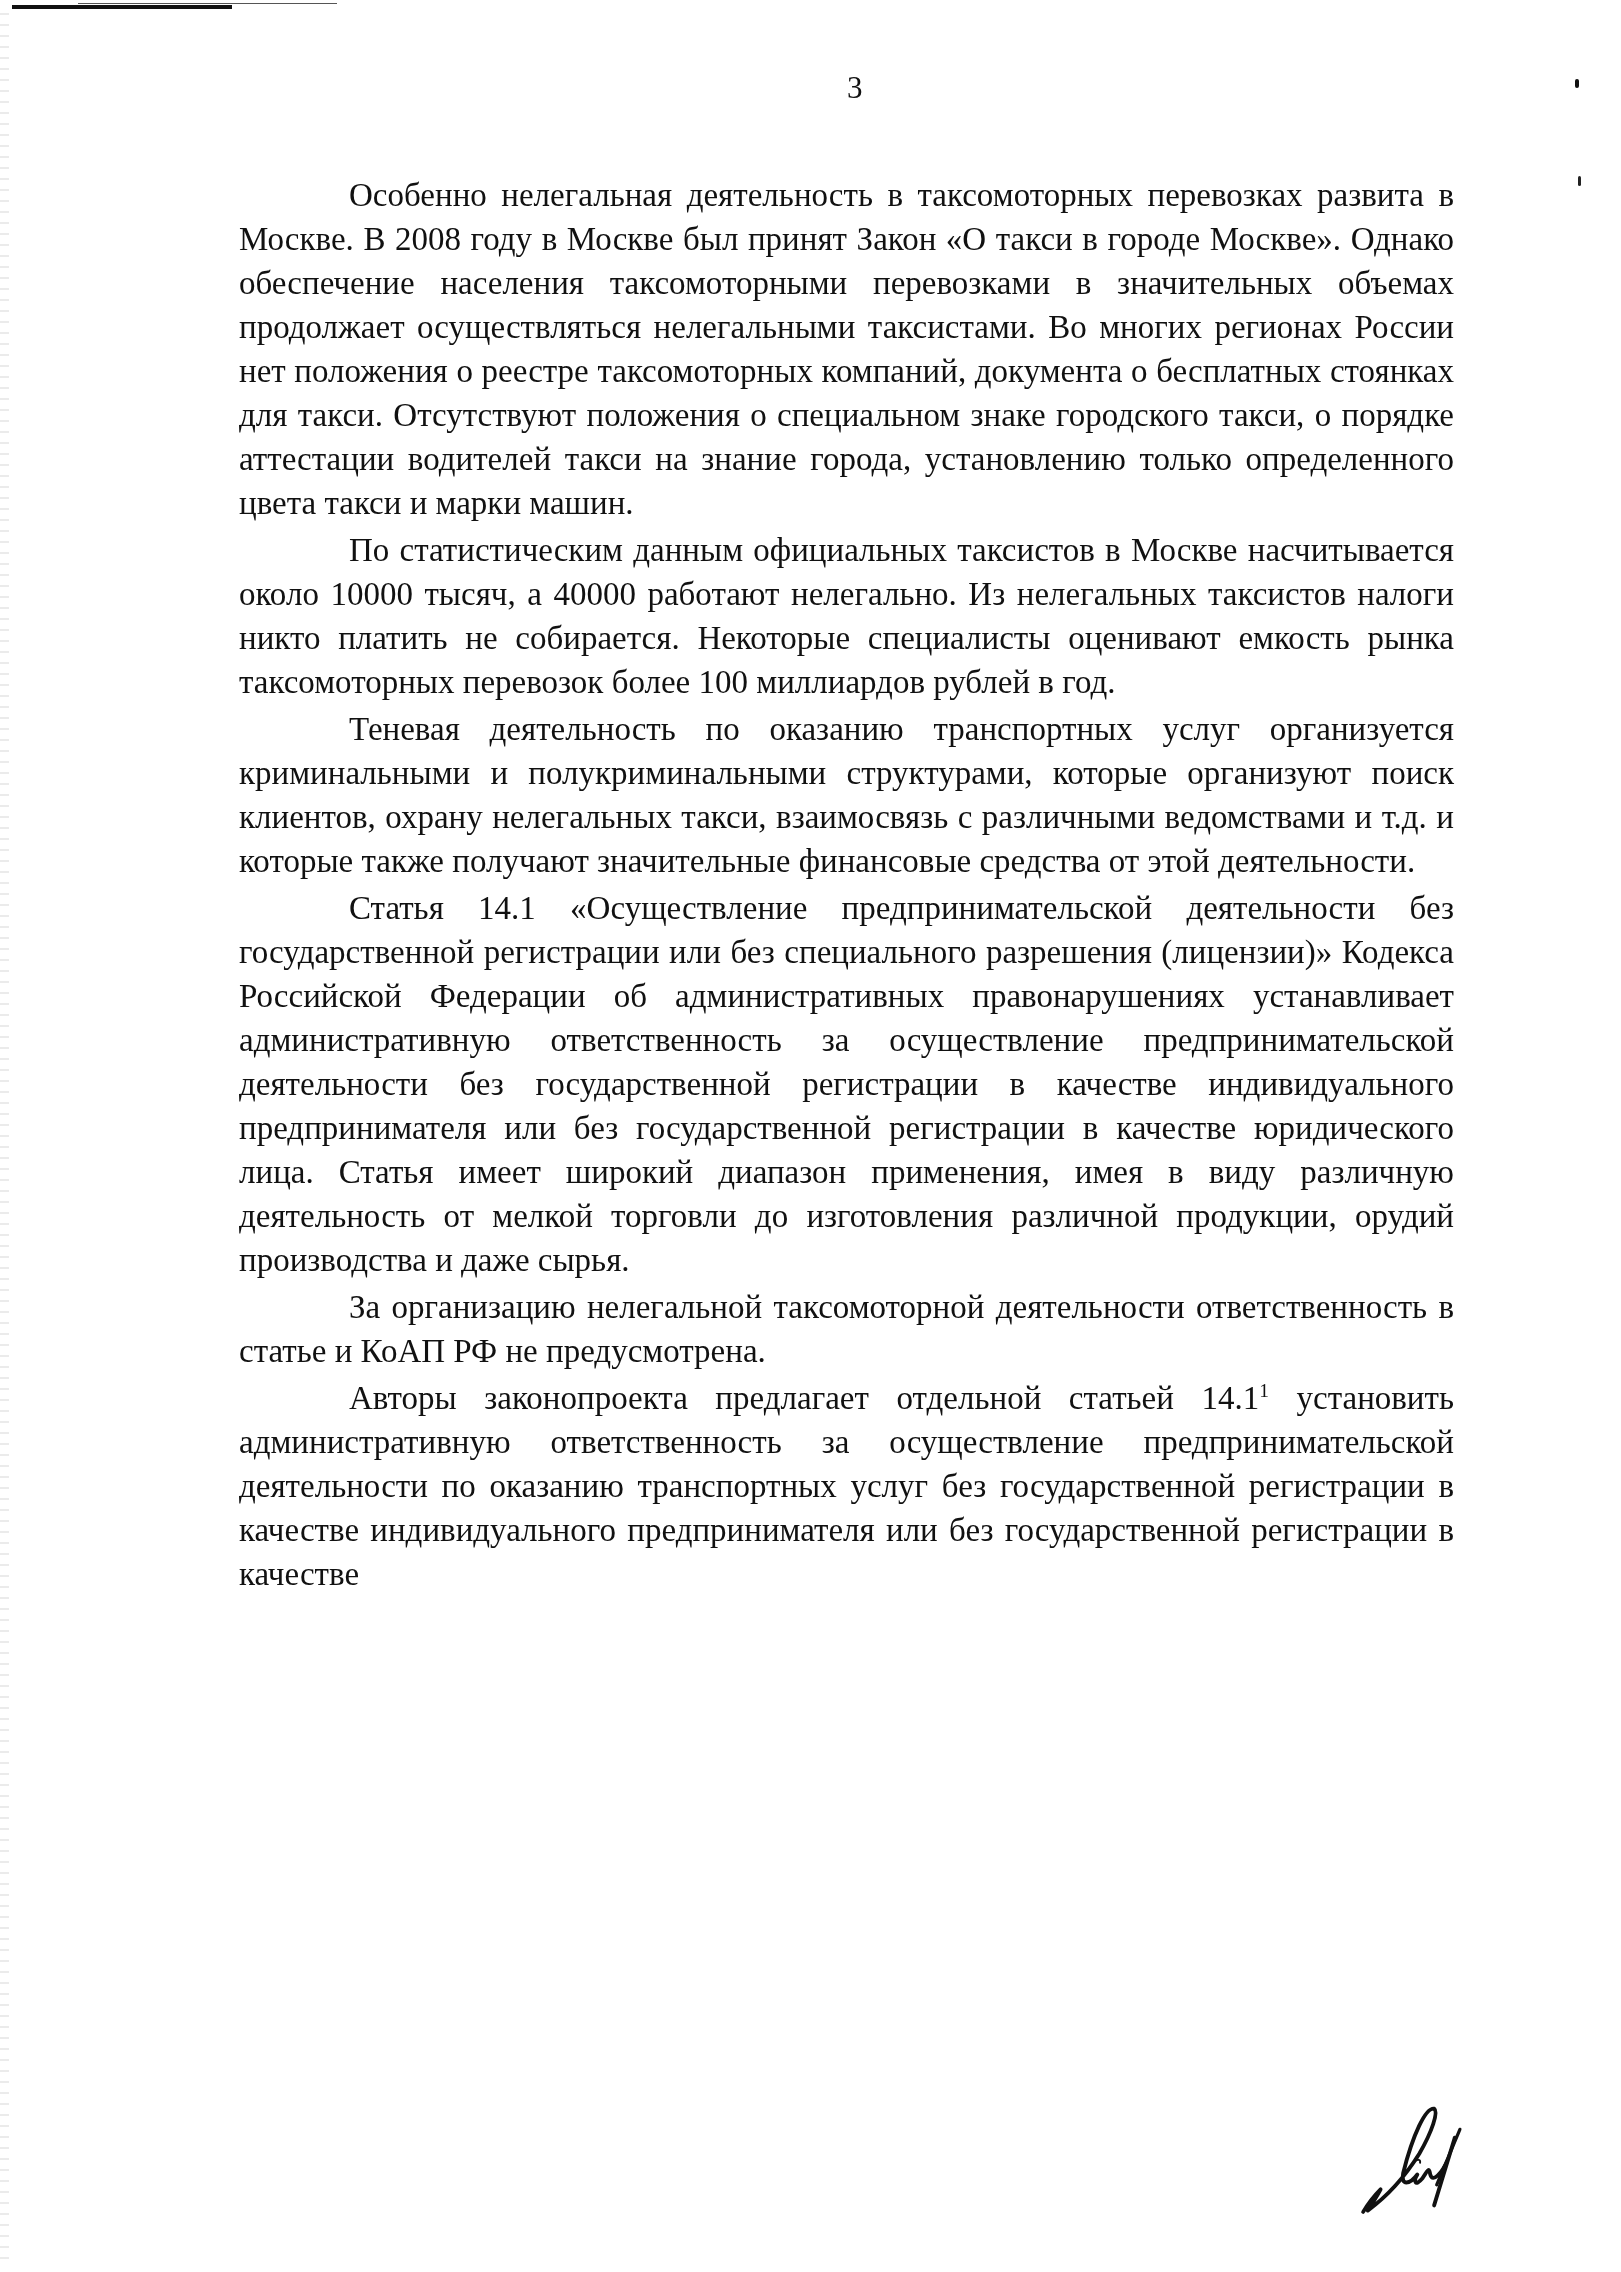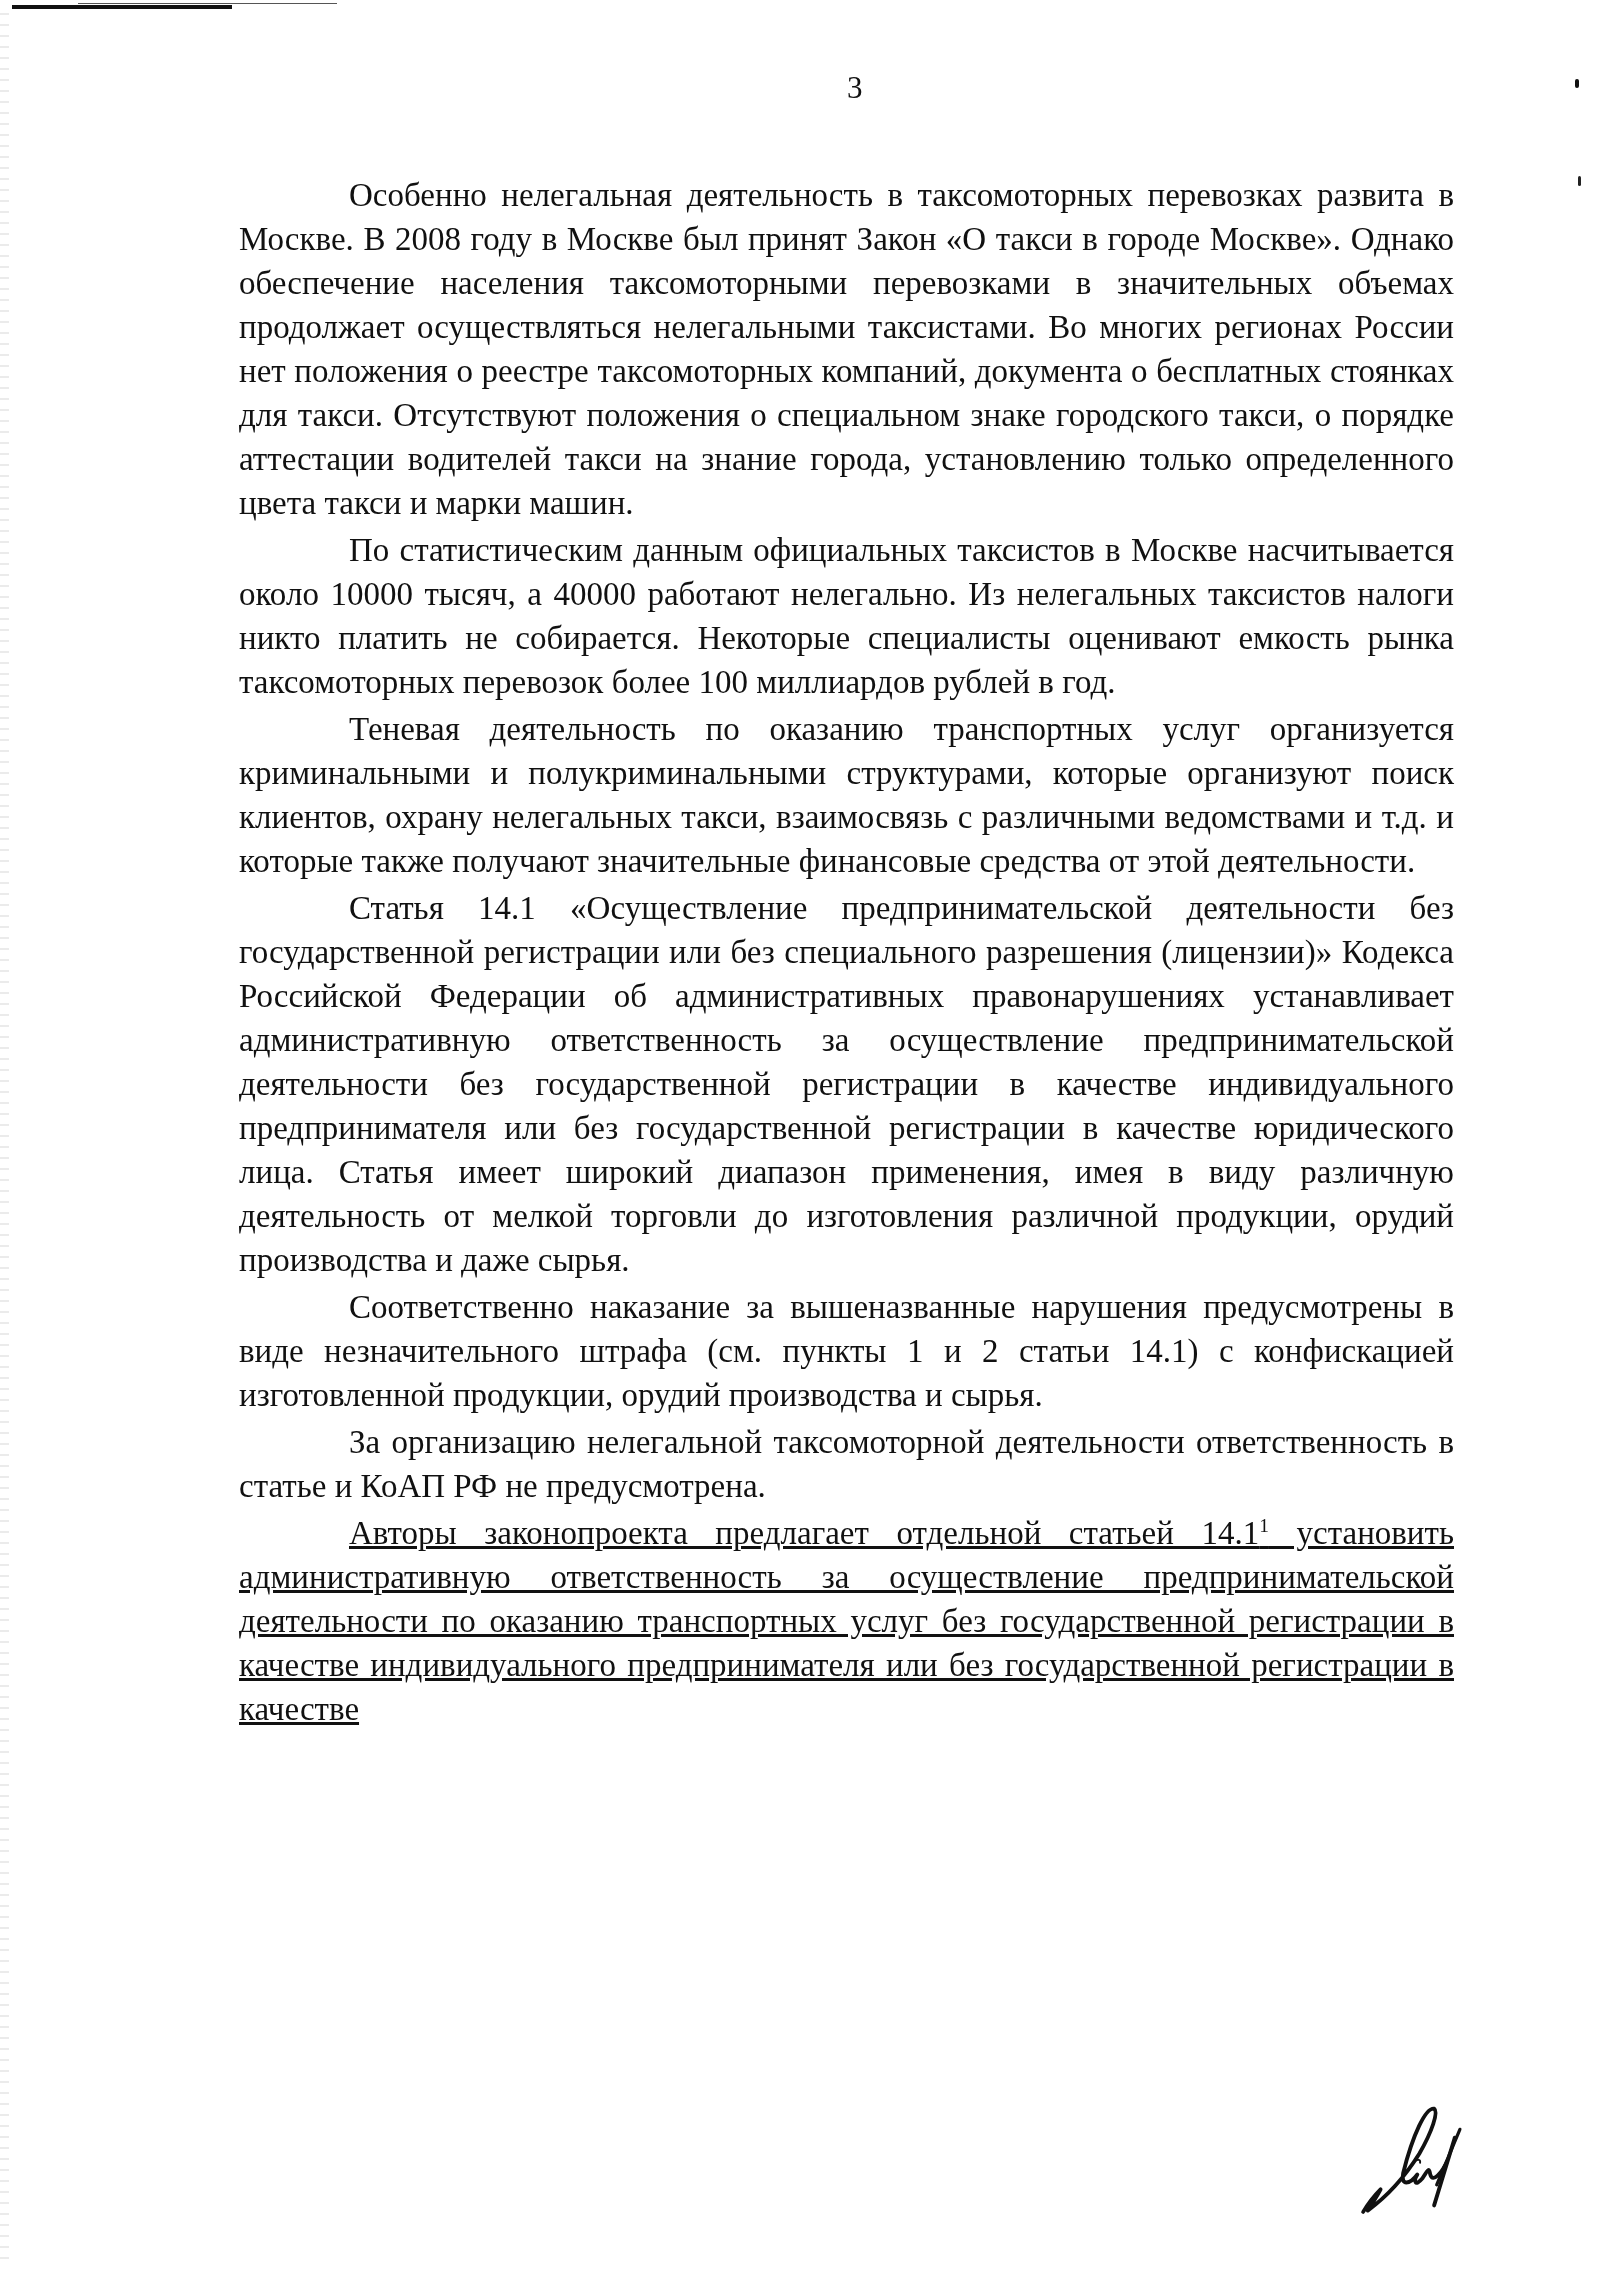--- a/index.html
+++ b/index.html
@@ -8,41 +8,40 @@
   .scanline-top { position:absolute; left:11.6px; top:5.2px; width:220px; height:3.9px; background:#111; }
   .scanline-top2 { position:absolute; left:78px; top:3.2px; width:259px; height:1.3px; background:#555; }
   .scan-edge { position:absolute; left:0; top:13px; width:9px; height:2251px;
     background: repeating-linear-gradient(180deg, rgba(0,0,0,0.08) 0 1.9px, transparent 1.9px 11px); }
   .page-number { position:absolute; left:847px; top:70px; font-size:31px; }
   .speck1 { position:absolute; left:1575px; top:79px; width:3.9px; height:9px; background:#111; border-radius:1.9px; }
   .speck2 { position:absolute; left:1578px; top:176px; width:3.2px; height:10.3px; background:#222; border-radius:1.9px; }
   .body-text { position:absolute; left:236px; top:170px; width:1221px; font-size:33px; line-height:44px; }
   .para { margin:3px; text-align:justify; text-align-last:left; }
   .para .indent { display:inline-block; width:110px; }
-  .para.last-justify { text-align-last:justify;text-decoration:underline; }
+  .para.last-justify { text-align-last:justify; }
   sup { font-size:19.4px; line-height:0; vertical-align:super; }
   .signature { position:absolute; left:1358px; top:2102px; width:129px; height:123px; }
 </style>
 </head>
 <body>
 
 <div class="scan-edge"></div>
 <div class="scanline-top"></div>
 <div class="scanline-top2"></div>
 <div class="speck1"></div>
 <div class="speck2"></div>
 
 <div class="page-number">3</div>
 
 <div class="body-text">
   <p class="para"><span class="indent"></span><span>Особенно нелегальная деятельность в таксомоторных перевозках развита  в Москве.  В 2008 году в Москве был принят Закон «О такси в городе  Москве».  Однако   обеспечение  населения  таксомоторными перевозками  в  значительных  объемах  продолжает  осуществляться нелегальными таксистами. Во многих регионах России нет положения о реестре таксомоторных компаний, документа о бесплатных стоянках для такси. Отсутствуют положения о специальном знаке городского такси, о порядке аттестации водителей такси на знание города, установлению только определенного цвета такси и марки машин.</span></p>
   <p class="para"><span class="indent"></span><span>По статистическим данным официальных таксистов в Москве насчитывается около 10000 тысяч, а 40000 работают нелегально. Из нелегальных таксистов налоги никто платить не собирается. Некоторые специалисты оценивают емкость рынка таксомоторных перевозок более 100 миллиардов рублей в год.</span></p>
   <p class="para"><span class="indent"></span><span>Теневая деятельность по оказанию транспортных услуг организуется криминальными и полукриминальными структурами, которые организуют поиск клиентов, охрану нелегальных такси, взаимосвязь с различными ведомствами и т.д. и  которые также получают значительные финансовые средства от этой деятельности.</span></p>
   <p class="para"><span class="indent"></span><span>Статья 14.1 «Осуществление предпринимательской деятельности без государственной регистрации или без специального разрешения (лицензии)» Кодекса Российской Федерации об административных правонарушениях устанавливает административную ответственность за осуществление предпринимательской деятельности без государственной регистрации в качестве индивидуального предпринимателя или без государственной регистрации в качестве юридического лица. Статья имеет широкий диапазон применения, имея в виду различную деятельность от мелкой торговли до изготовления различной продукции, орудий производства и даже сырья.</span></p>
-  <p class="para"><span class="indent"></span><span>Соответственно наказание за вышеназванные нарушения предусмотрены в виде незначительного штрафа (см. пункты 1 и 2 статьи 14.1) с конфискацией изготовленной продукции, орудий производства и сырья.</span></p>
   <p class="para"><span class="indent"></span><span>За организацию нелегальной таксомоторной деятельности ответственность в статье и КоАП РФ  не предусмотрена.</span></p>
   <p class="para last-justify"><span class="indent"></span><span>Авторы законопроекта предлагает отдельной статьей 14.1</span><sup>1</sup><span> установить административную ответственность за осуществление предпринимательской деятельности по оказанию транспортных услуг без государственной регистрации в качестве индивидуального предпринимателя или без государственной регистрации в качестве</span></p>
 </div>
 
 <svg class="signature" viewBox="0 0 200 190">
   <path d="M8 170 C 20 150, 30 140, 35 135 C 30 145, 20 160, 15 168 C 40 150, 70 120, 95 80 C 115 45, 125 15, 118 10 C 105 8, 85 50, 70 110 C 66 130, 80 128, 92 112 C 86 122, 88 132, 100 118 C 108 105, 110 100, 112 112 C 116 126, 130 110, 140 88 L 150 55 L 118 160" fill="none" stroke="#111" stroke-width="6" stroke-linecap="round" stroke-linejoin="round"></path>
   <path d="M158 42 L 122 128" fill="none" stroke="#111" stroke-width="5" stroke-linecap="round"></path>
   <path d="M88 92 C 92 88, 98 88, 96 95" fill="none" stroke="#111" stroke-width="3"></path>
 </svg>
 

